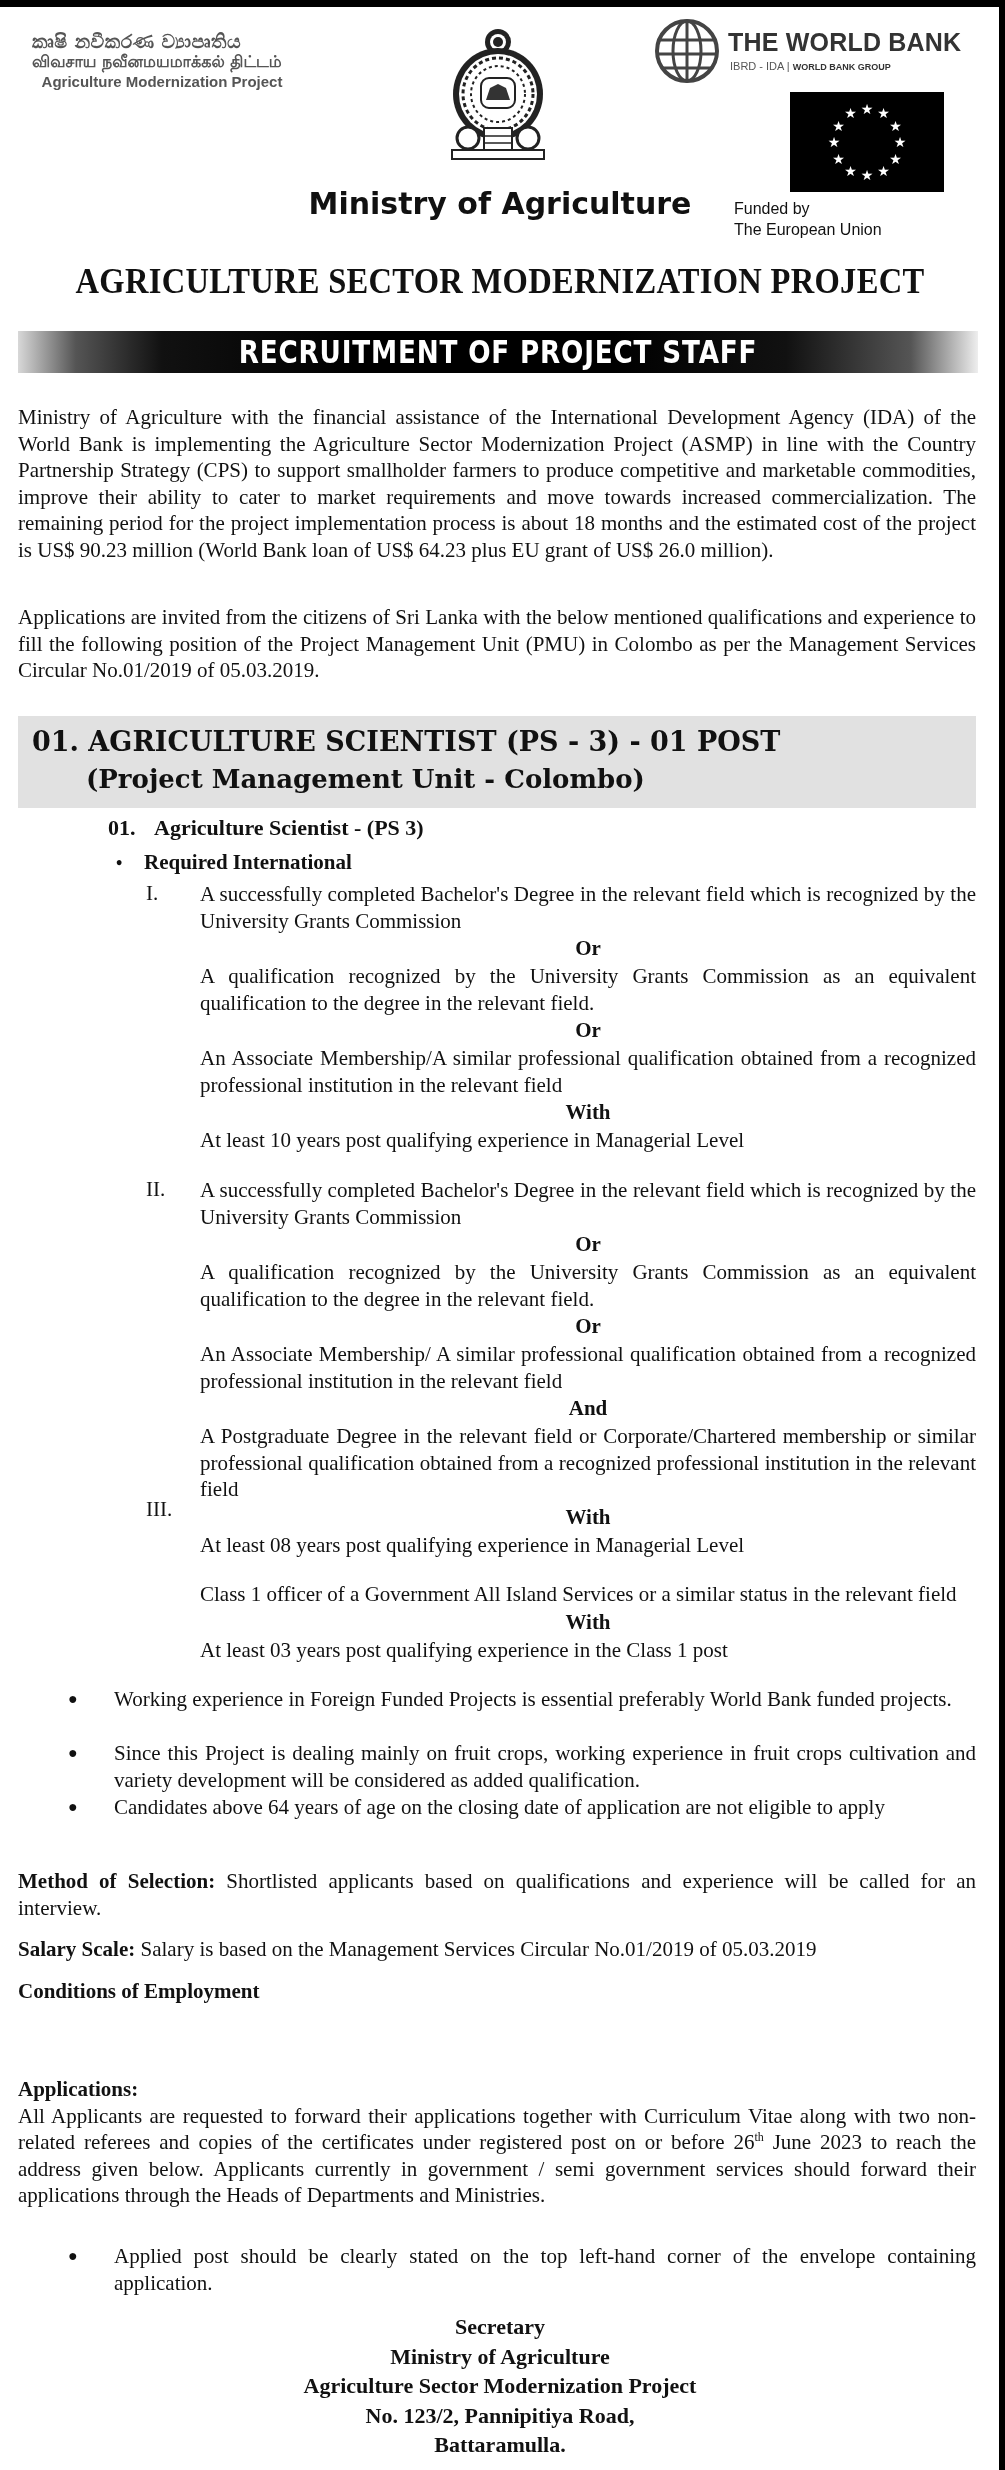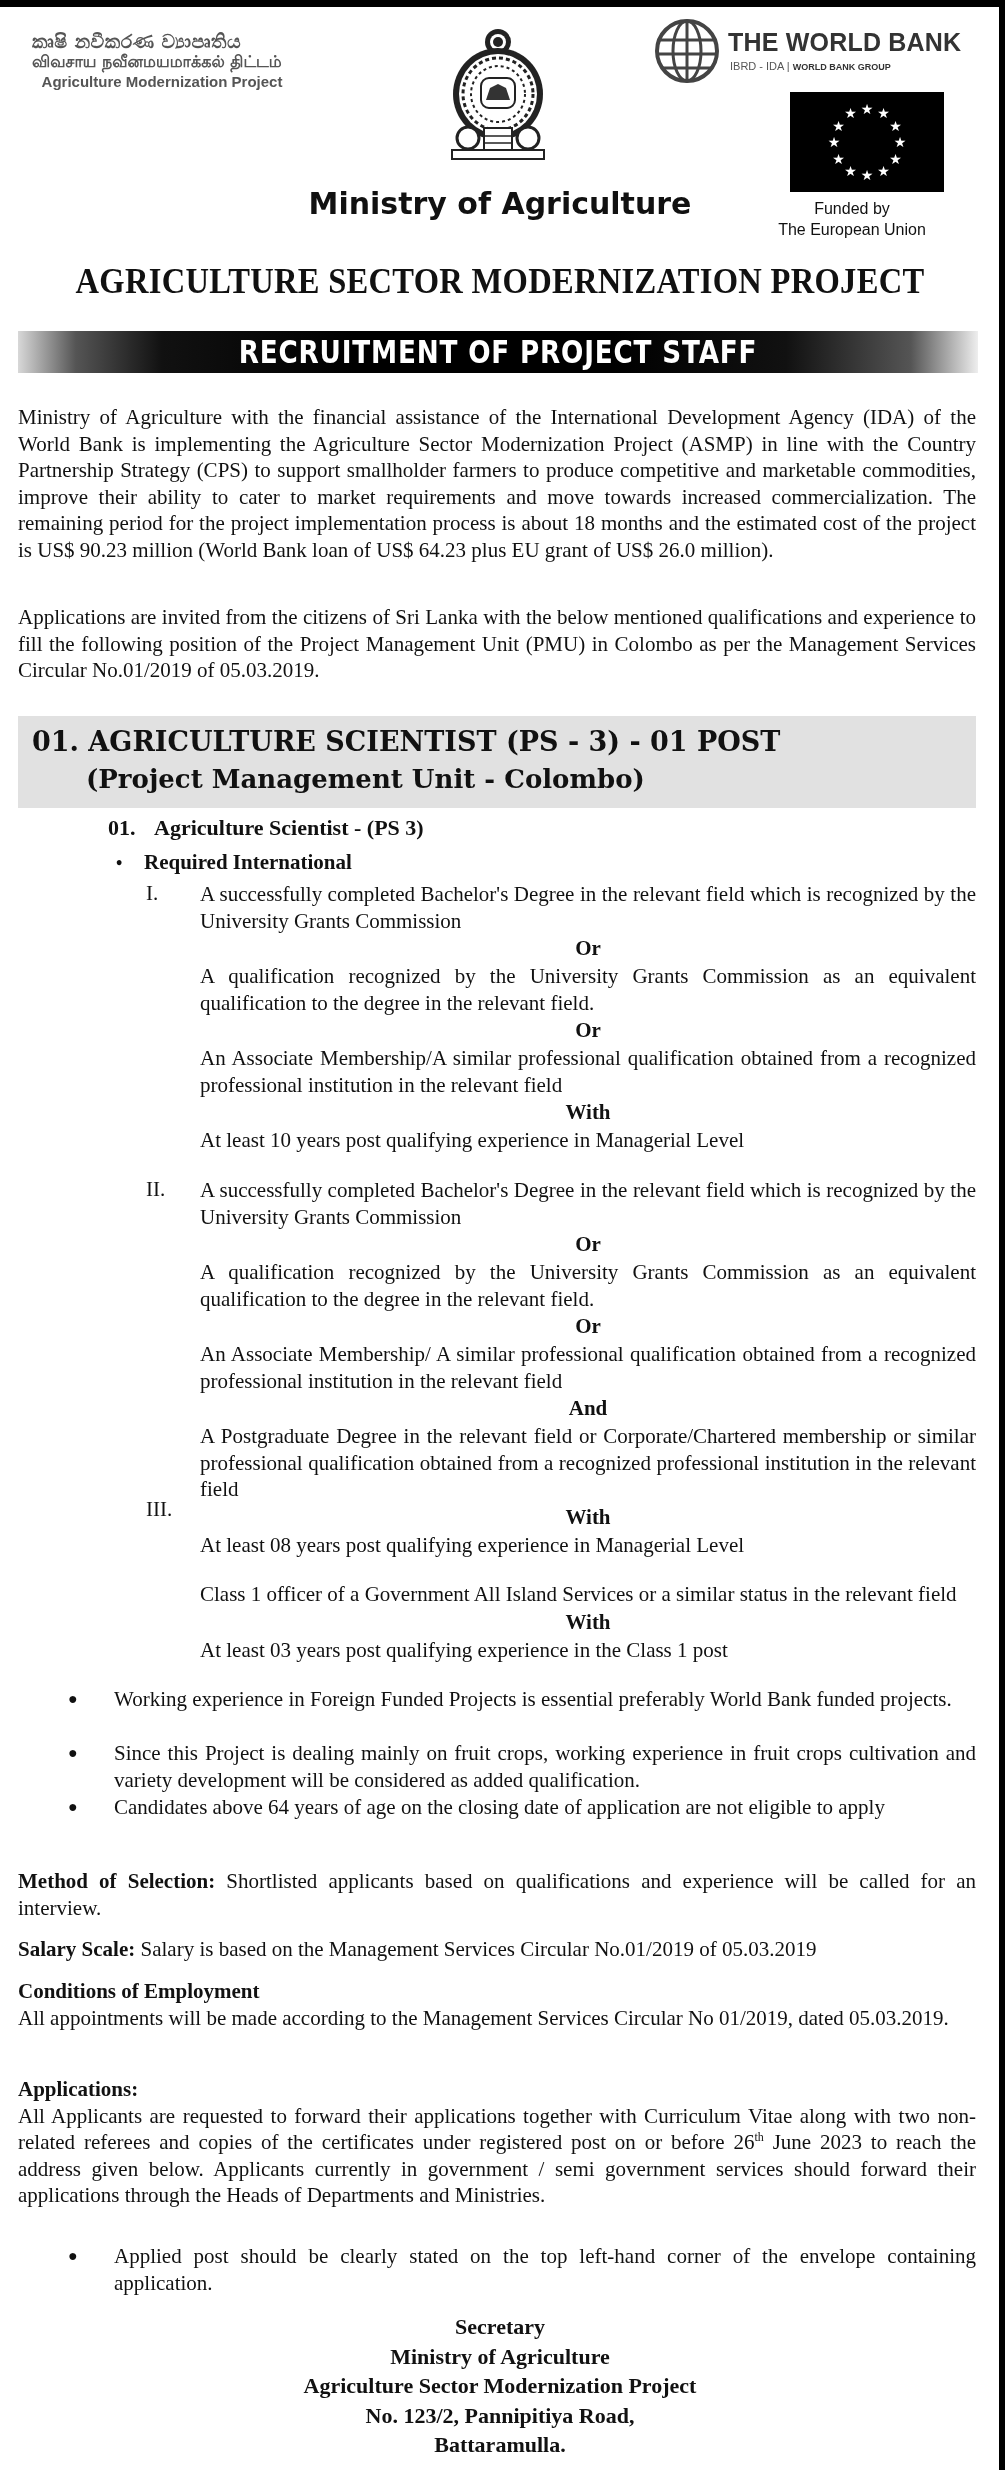--- a/index.html
+++ b/index.html
@@ -15,21 +15,21 @@
 
   .emblem { position: absolute; left: 448px; top: 26px; width: 100px; height: 135px; }
 
   .wb { position: absolute; left: 652px; top: 18px; width: 340px; height: 70px; }
   .wb .globe { position: absolute; left: 2px; top: 0; width: 66px; height: 66px; }
   .wb .name { position: absolute; left: 76px; top: 10px; font-family: "Liberation Sans", sans-serif; font-weight: bold; font-size: 25px; color: #333; letter-spacing: 0.2px; white-space: nowrap; }
   .wb .sub { position: absolute; left: 78px; top: 42px; font-family: "Liberation Sans", sans-serif; font-size: 11px; color: #555; white-space: nowrap; }
   .wb .sub b { font-size: 9px; color: #333; }
 
   .eu-flag { position: absolute; left: 790px; top: 92px; width: 154px; height: 100px; background: #000; }
-  .eu-caption { position: absolute; left: 752px; top: 198px; width: 200px; text-align: center; font-family: "Liberation Sans", sans-serif; font-size: 16px; line-height: 21px; color: #111; }
+  .eu-caption { position: absolute; left: 734px; top: 198px; width: 200px; text-align: left; font-family: "Liberation Sans", sans-serif; font-size: 16px; line-height: 21px; color: #111; }
 
   .ministry { position: absolute; left: 270px; top: 186px; width: 460px; text-align: center; font-family: "DejaVu Sans", sans-serif; font-weight: bold; font-size: 30px; color: #111; }
 
   .proj-title { position: absolute; left: 0; top: 262px; width: 1000px; text-align: center; font-family: "Liberation Serif", serif; font-weight: bold; font-size: 35px; letter-spacing: 0.3px; transform: scaleX(0.93); color: #111; }
 
   .banner { position: absolute; left: 18px; top: 331px; width: 960px; height: 42px;
     background: linear-gradient(90deg, #d8d8d8 0%, #555 6%, #111 15%, #000 35%, #000 62%, #111 80%, #555 93%, #eee 100%); }
   .banner span { display: block; text-align: center; color: #fff; font-family: "DejaVu Sans", sans-serif; font-weight: bold; font-size: 32px; line-height: 42px; letter-spacing: 1px; transform: scaleX(0.82); }
 
   
@@ -188,21 +188,20 @@
   </div>
 
 <div class="txt" style="top:1868px;">
   <span class="lbl">Method of Selection:</span><span> Shortlisted applicants based on qualifications and experience will be called for an interview.</span>
 </div>
 <div class="txt" style="top:1936px;">
   <span class="lbl">Salary Scale:</span><span> Salary is based on the Management Services Circular No.01/2019 of 05.03.2019</span>
 </div>
 <div class="txt" style="top:1978px;">
   <div class="lbl">Conditions of Employment</div>
-  <div>All appointments will be made according to the Management Services Circular No 01/2019, dated 05.03.2019.</div>
 </div>
 <div class="txt" style="top:2076px;">
   <div class="lbl">Applications:</div>
   <div><span>All Applicants are requested to forward their applications together with Curriculum Vitae along with two non-related referees and copies of the certificates under registered post on or before 26</span><sup>th</sup><span> June 2023 to reach the address given below. Applicants currently in government / semi government services should forward their applications through the Heads of Departments and Ministries.</span></div>
 </div>
 <div class="bul" style="top:2243px;">
   <span class="mk">●</span>
   <span class="bt">Applied post should be clearly stated on the top left-hand corner of the envelope containing application.</span>
 </div>
 

